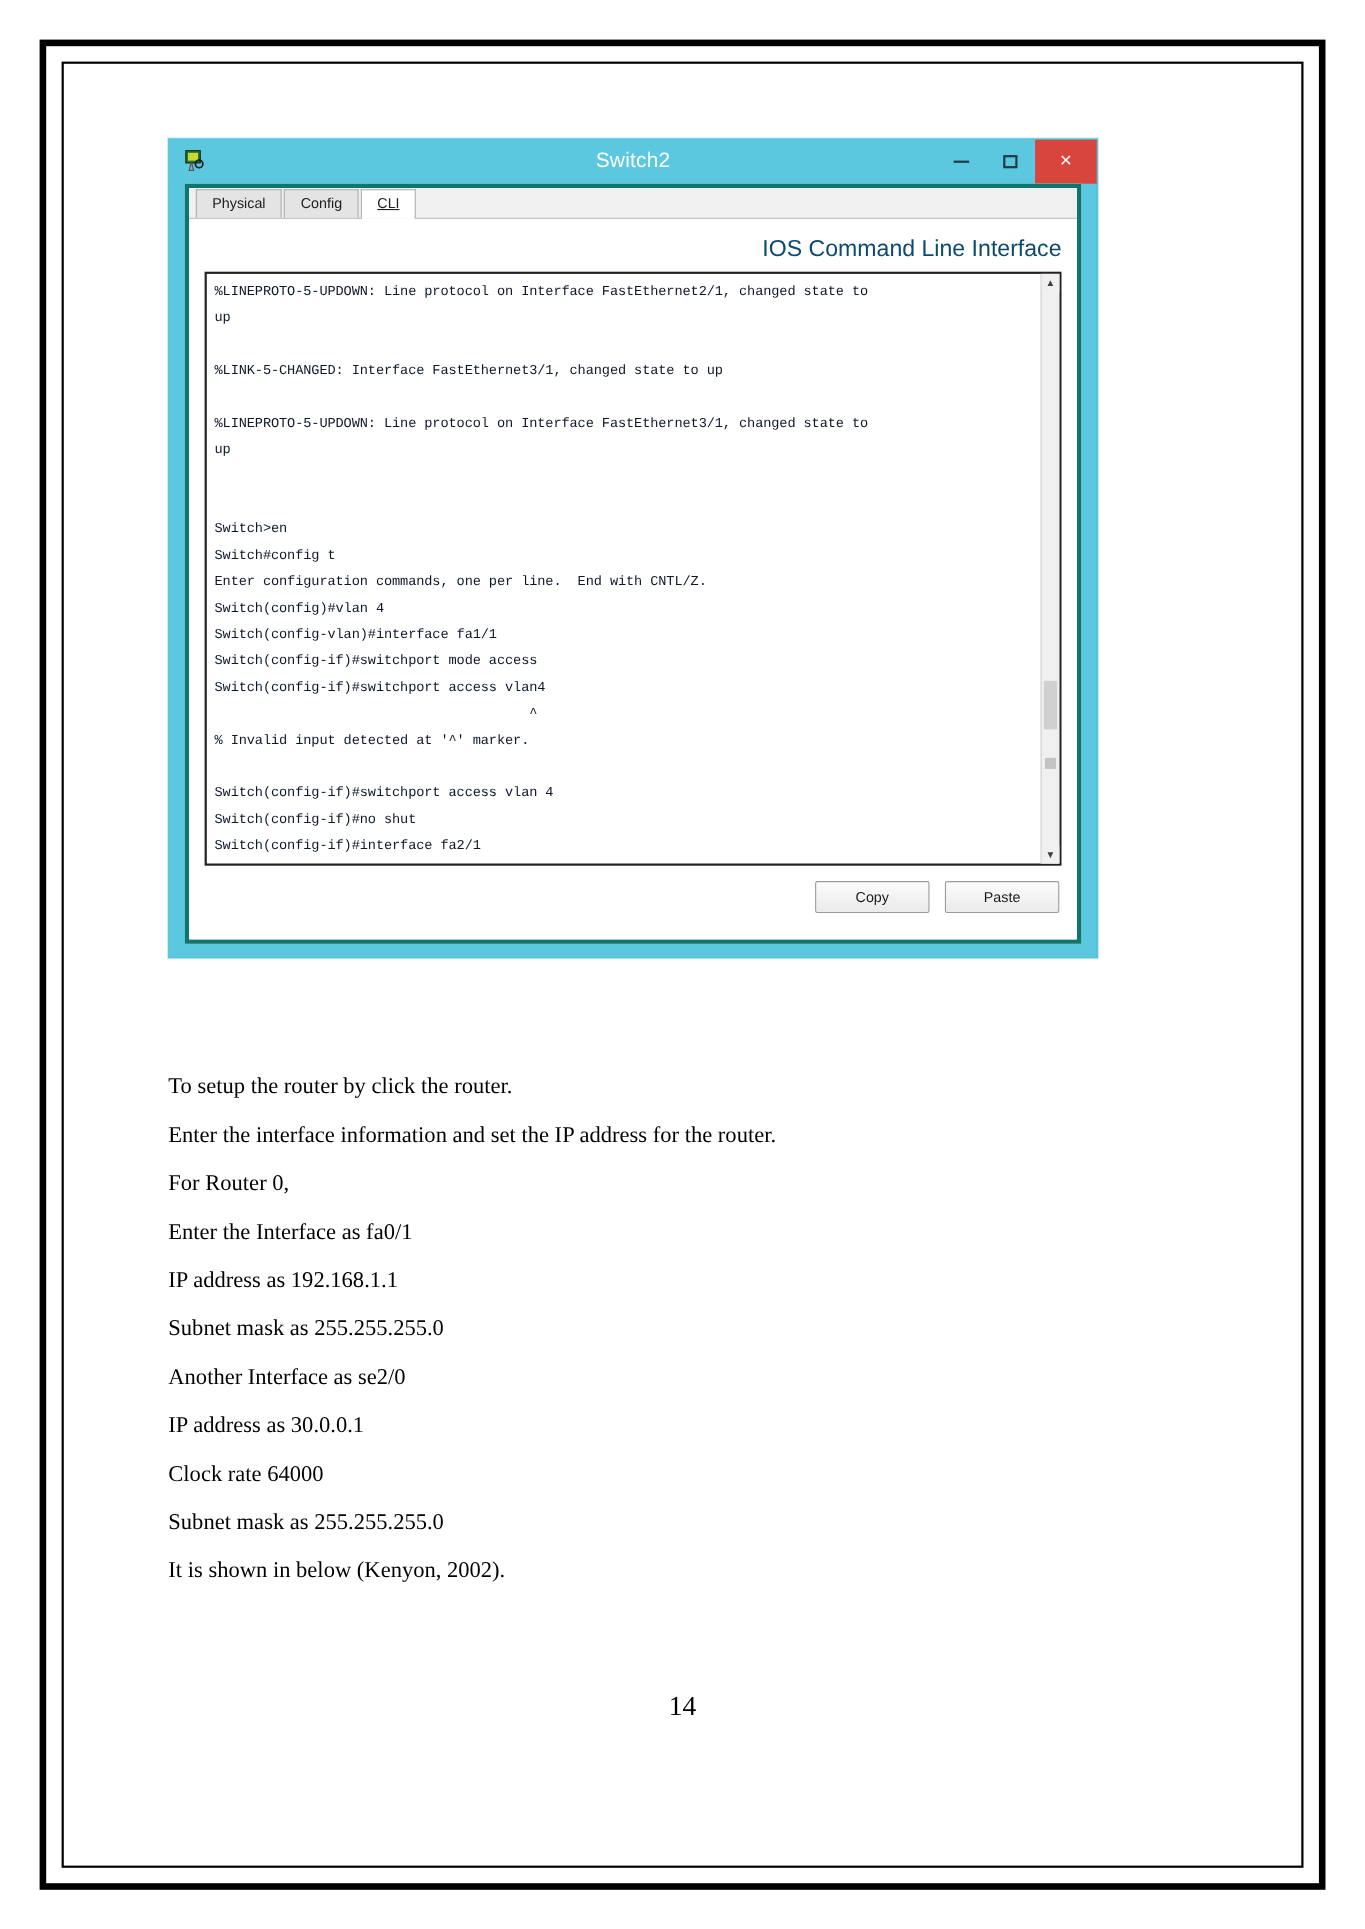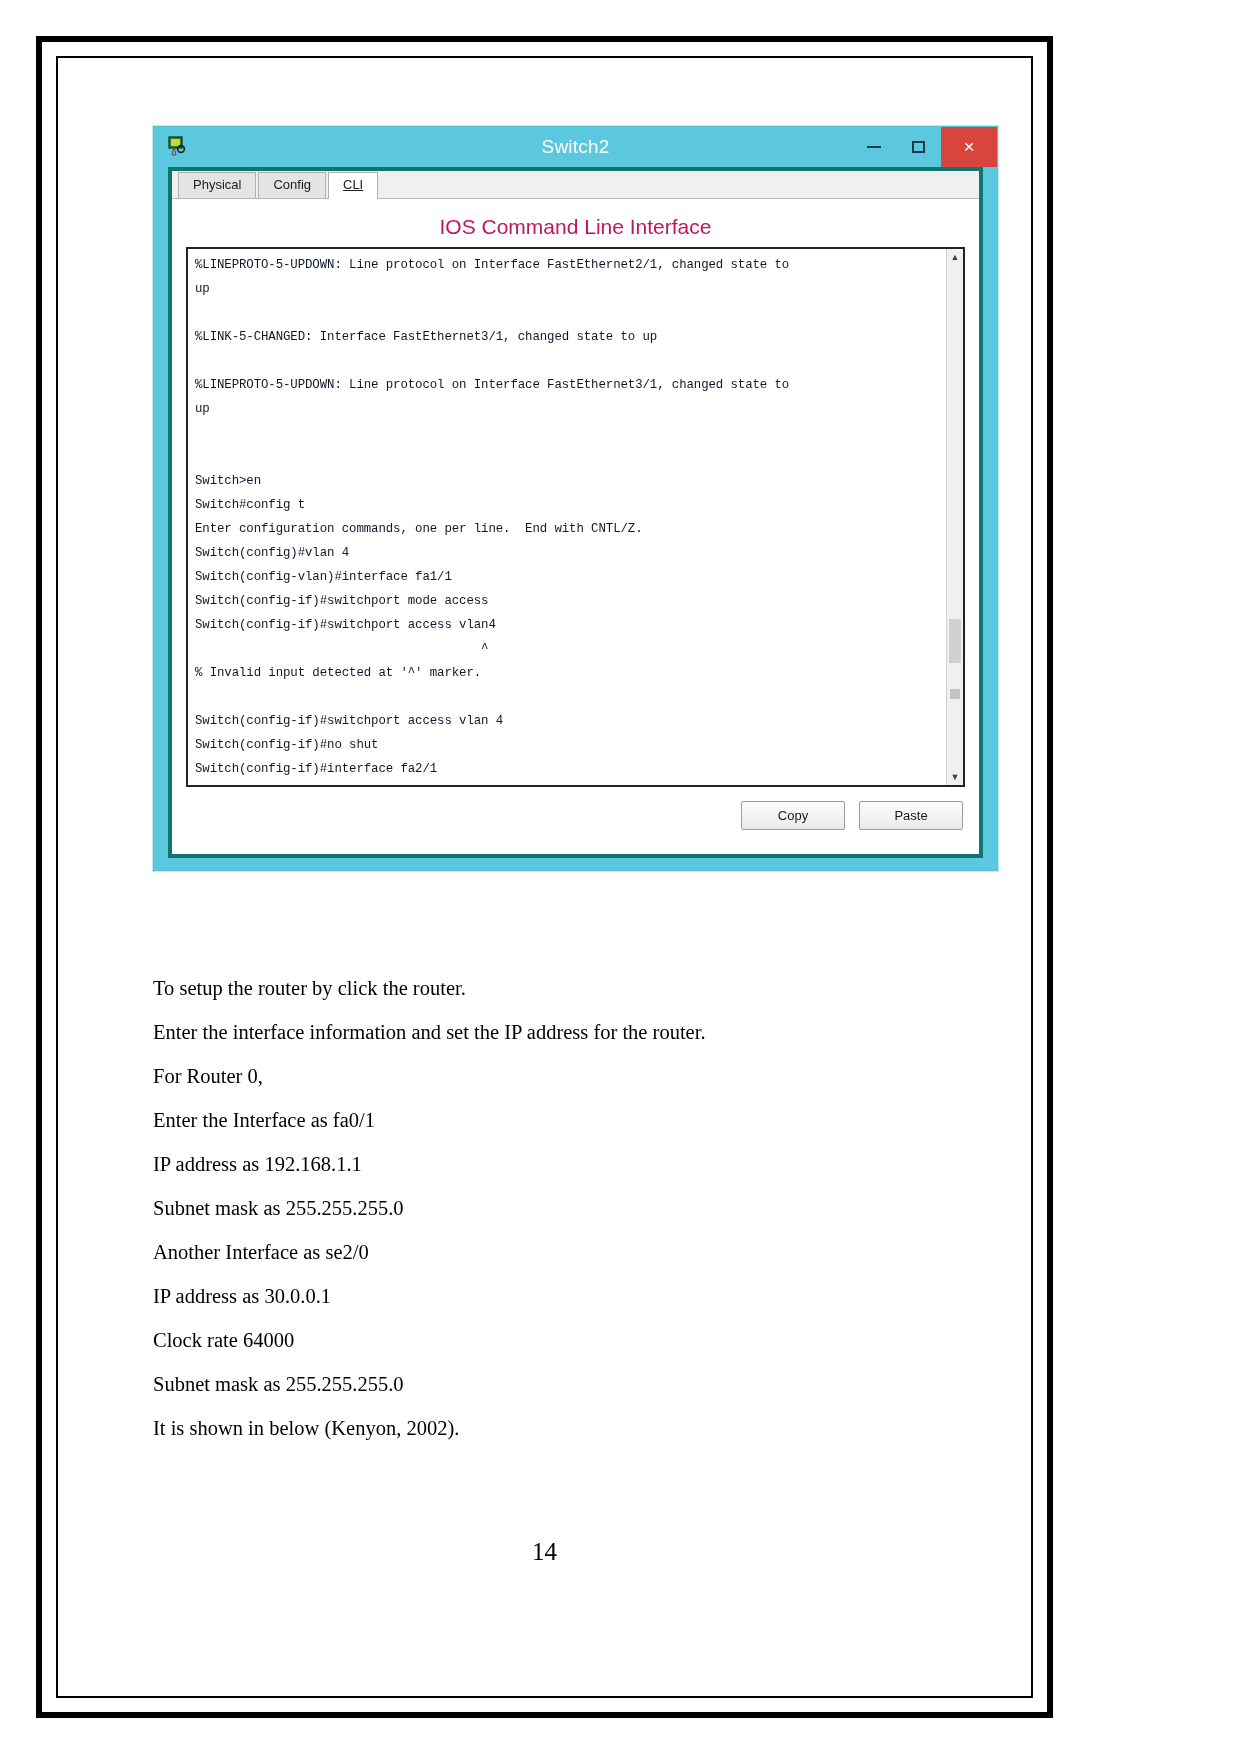--- a/index.html
+++ b/index.html
@@ -7,21 +7,21 @@
   body {
     width: 1241px; height: 1754px;
     background: #ffffff;
     font-family: "Liberation Serif", serif;
     overflow: hidden;
   }
   
   .page-outer {
     position: absolute;
     left: 36px; top: 36px;
-    width: 1017px; height: 1682px;
+    width: 1169px; height: 1682px;
     border: 6px solid #000000;
     background: #ffffff;
   }
   .page-inner {
     position: absolute;
     left: 14px; top: 14px; right: 14px; bottom: 14px;
     border: 2px solid #000000;
     background: #ffffff;
   }
   .page-content {
@@ -91,23 +91,23 @@
   }
   .tab.active {
     background: #ffffff;
     position: relative; top: 1px;
     padding-bottom: 6px;
     border-color: #b0b0b0;
     text-decoration: underline;
   }
   .panel { position:relative; background:#ffffff; padding: 10px 14px 0 14px; height: calc(100% - 28px); }
   .panel-title {
-    text-align:center;
+    text-align:right;
     font-family:"Liberation Sans", sans-serif;
-    font-size: 21px; color:#be185d;
+    font-size: 21px; color:#0c4a6e;
     margin: 6px 0 8px 0;
   }
 
   
   .terminal-wrap {
     position: relative;
     border: 2px solid #222222;
     background:#ffffff;
     height: 540px;
     display:flex;

